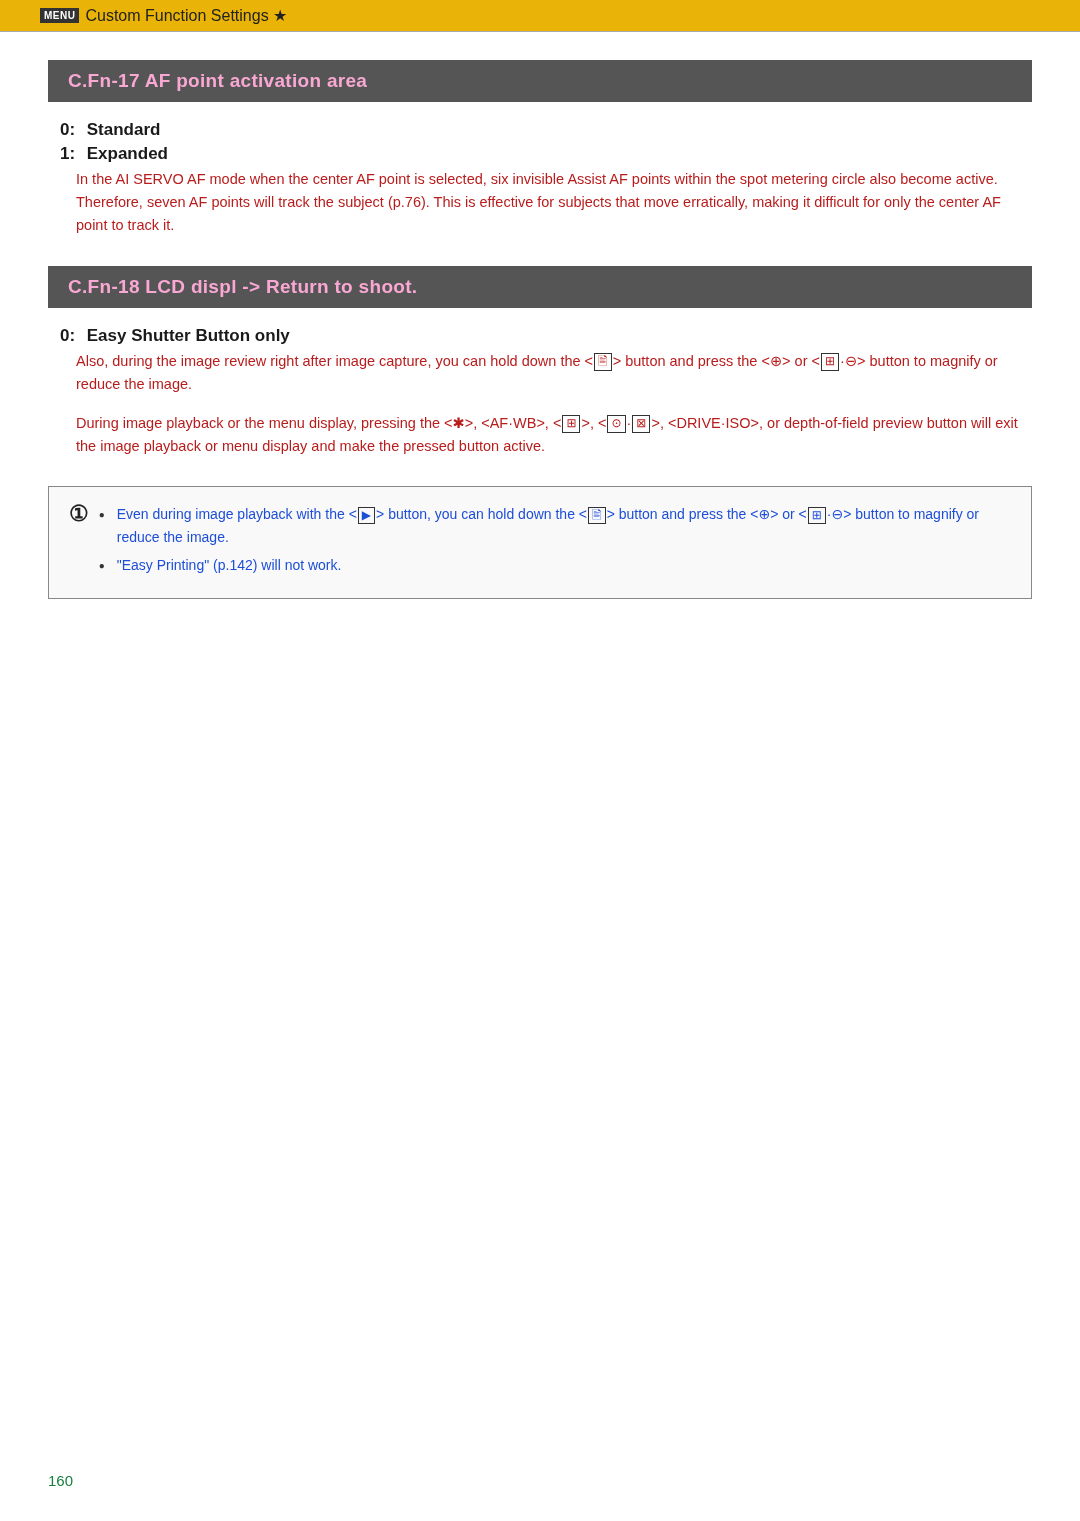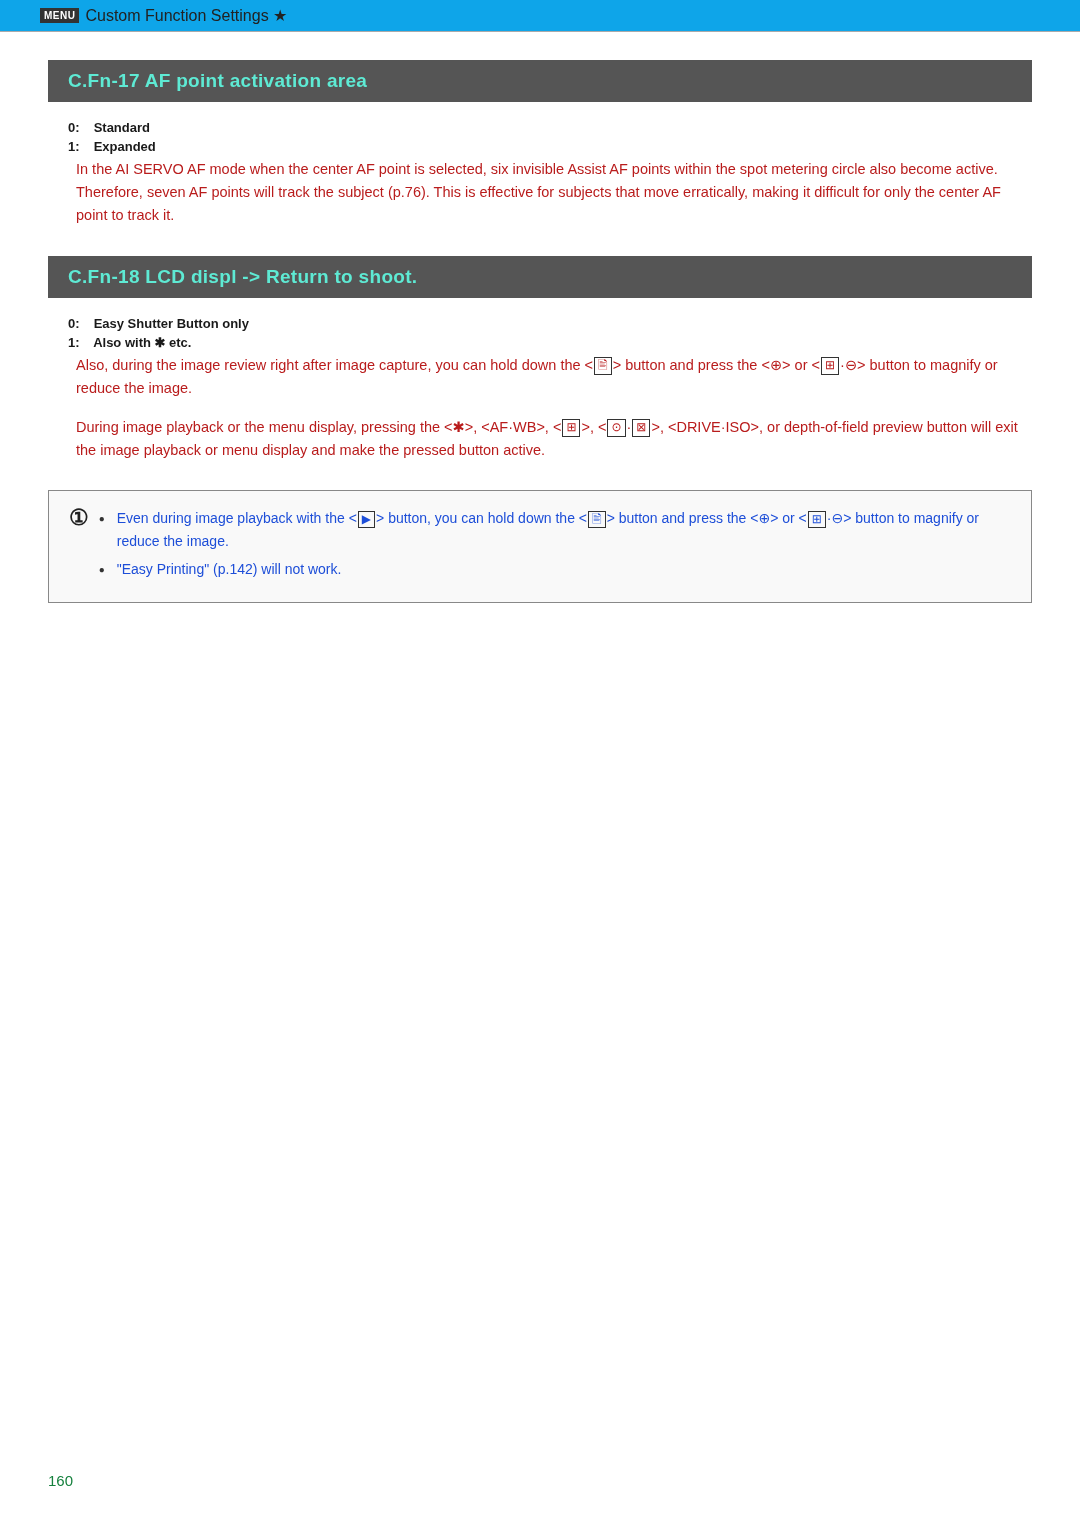--- a/index.html
+++ b/index.html
@@ -22,21 +22,21 @@
       width: 1080px;
       min-height: 1521px;
       background: #ffffff;
       padding: 0;
       position: relative;
     }
 
     
     .top-header {
       width: 100%;
-      background: #0ea5e9;
+      background: #eab308;
       padding: 6px 40px;
       display: flex;
       align-items: center;
       gap: 6px;
       border-bottom: 1px solid #aaa;
     }
 
     .menu-icon-box {
       background: #333;
       color: #fff;
@@ -52,34 +52,34 @@
     }
 
     
     .content {
       padding: 28px 48px 48px 48px;
     }
 
     
     .section-header {
       background: #555555;
-      color: #5eead4;
+      color: #f9a8d4;
       padding: 10px 20px;
       font-size: 19px;
       font-weight: bold;
       margin-bottom: 18px;
       letter-spacing: 0.3px;
     }
 
     
     .option-label {
-      font-size: 13px;
+      font-size: 17px;
       font-weight: bold;
       margin-bottom: 4px;
-      margin-left: 20px;
+      margin-left: 12px;
     }
 
     .option-label .option-num {
       display: inline-block;
       width: 22px;
       font-weight: bold;
     }
 
     .option-description {
       font-size: 14.5px;
@@ -188,24 +188,20 @@
     </div>
 
     <div class="section-block">
       <div class="section-header">C.Fn-18    LCD displ -&gt; Return to shoot.</div>
 
       <div class="option-label">
         <span class="option-num">0:</span>
         <span>Easy Shutter Button only</span>
       </div>
 
-      <div class="option-label">
-        <span class="option-num">1:</span>
-        <span>Also with ✱ etc.</span>
-      </div>
       <div class="option-description">
         Also, during the image review right after image capture, you can
         hold down the &lt;<span class="btn-sym">🖹</span>&gt; button and press the &lt;⊕&gt; <span style="font-size:14.5px;">or</span> &lt;<span class="btn-sym">⊞</span>·⊖&gt; button
         to magnify or reduce the image.
       </div>
       <div class="option-description">
         During image playback or the menu display, pressing the &lt;✱&gt;,
         &lt;AF·WB&gt;, &lt;<span class="btn-sym">⊞</span>&gt;, &lt;<span class="btn-sym">⊙</span>·<span class="btn-sym">⊠</span>&gt;, &lt;DRIVE·ISO&gt;, or depth-of-field preview
         button will exit the image playback or menu display and make the
         pressed button active.

